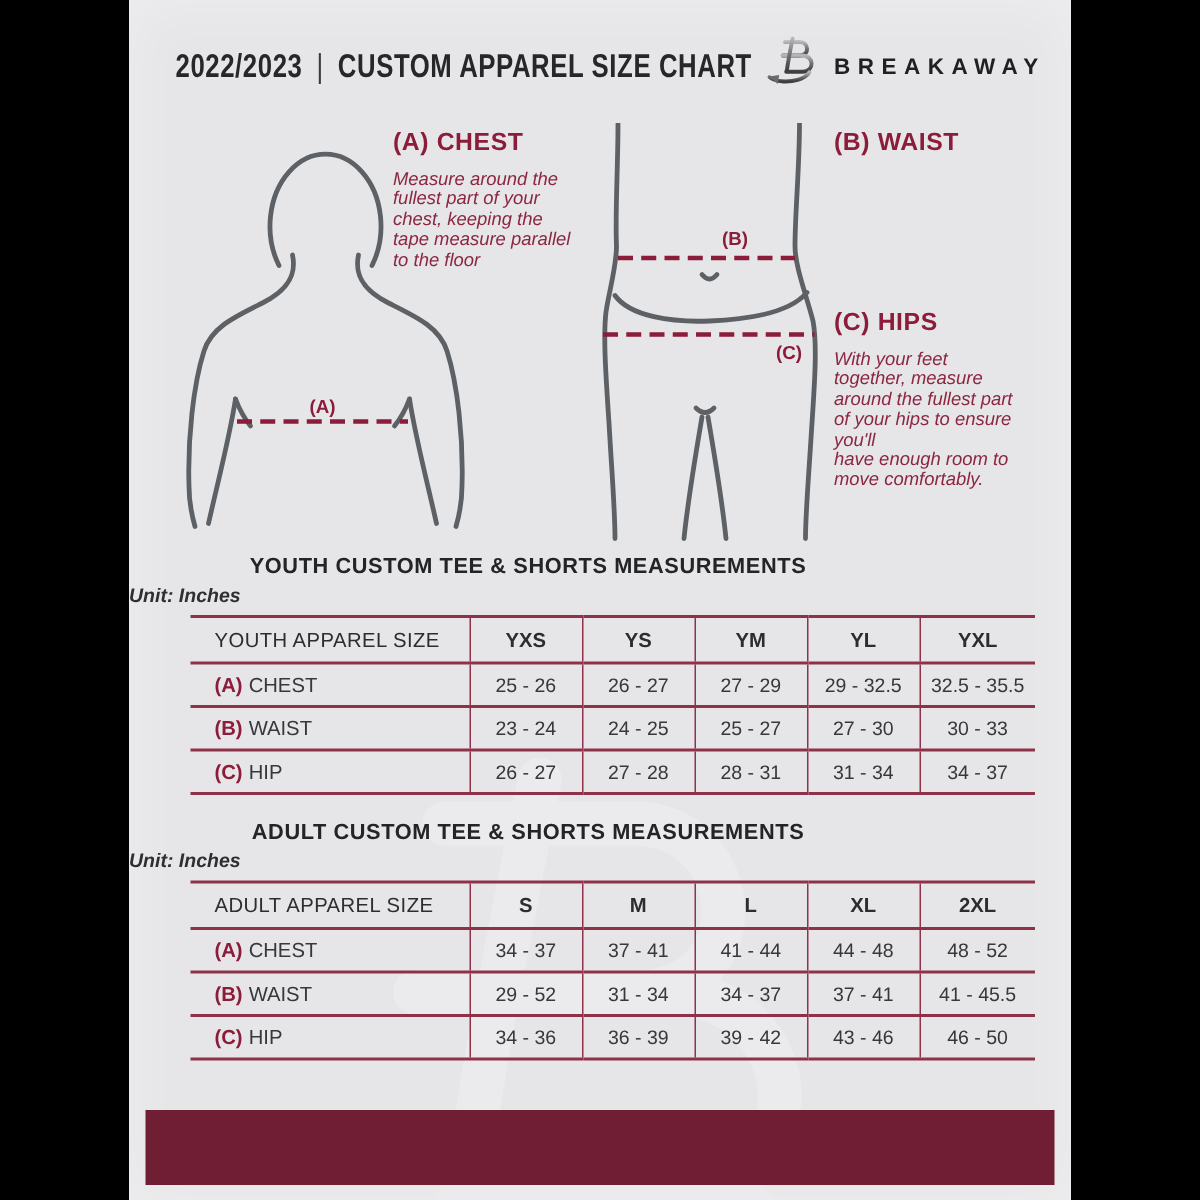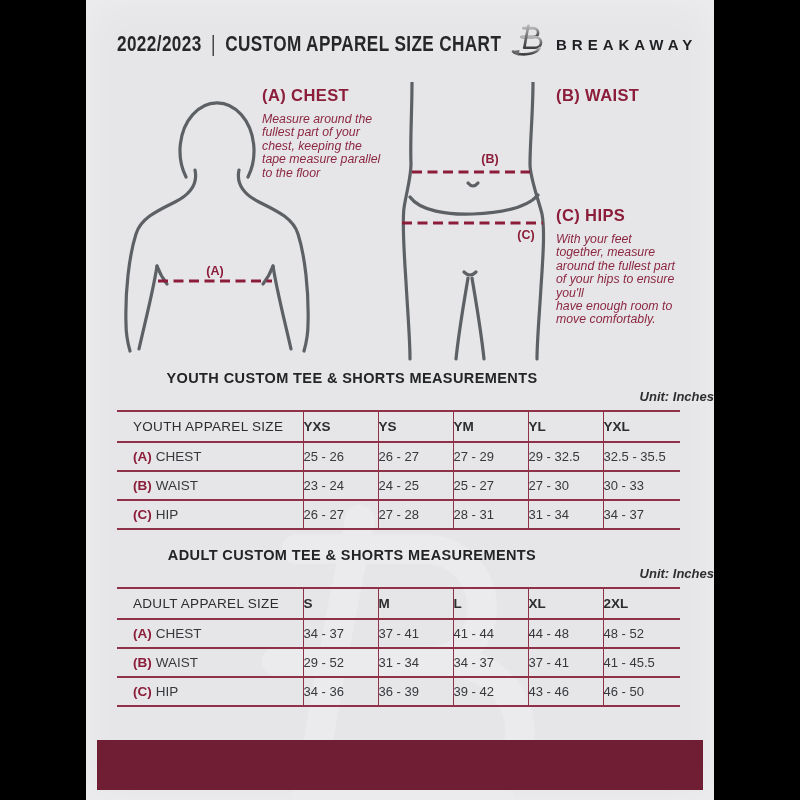--- a/index.html
+++ b/index.html
@@ -31,27 +31,27 @@
   .blk-hips{left:556px;top:206px;width:140px;}
 
   
   .fig path,.fig line{fill:none;stroke:var(--fig);stroke-width:3.2;stroke-linecap:round;}
   .fig .dash{stroke:var(--accent);stroke-width:3;stroke-dasharray:10 5.5;stroke-linecap:butt;}
   .fig text{fill:var(--accent);font-weight:700;font-size:12.5px;font-family:"Liberation Sans",sans-serif;}
 
   
   .sec-title{left:94px;width:516px;text-align:center;font-size:14.5px;font-weight:700;
              letter-spacing:.4px;color:#232426;}
-  .sec-unit{left:86px;width:628px;text-align:right;font-size:13px;font-weight:700;
+  .sec-unit{left:86px;width:628px;text-align:left;font-size:13px;font-weight:700;
             font-style:italic;color:#2e2f31;}
 
   
-  table.size{left:117px;width:563px;border-collapse:collapse;table-layout:fixed;position:absolute;}
+  table.size{left:127px;width:563px;border-collapse:collapse;table-layout:fixed;position:absolute;}
   table.size tr>*{border-top:2px solid var(--table-line);font-size:13px;color:#36383b;
-                  text-align:left;padding:0;}
+                  text-align:center;padding:0;}
   table.size tr:last-child>*{border-bottom:2px solid var(--table-line);}
   table.size tr>*+*{border-left:1.5px solid var(--table-line);}
   table.size th{height:31px;font-size:13.5px;font-weight:700;color:#2c2d2f;}
   table.size th.lbl{font-weight:400;text-align:left;padding-left:16px;letter-spacing:.3px;}
   table.size td{height:29px;}
   table.size td.lbl{text-align:left;padding-left:16px;font-size:13.5px;}
   td.lbl b{color:var(--accent);font-weight:700;margin-right:4px;}
 
   .footer-bar{left:97px;top:740px;width:606px;height:50px;background:var(--footer);}
   .watermark{left:140px;top:500px;opacity:.85;}

